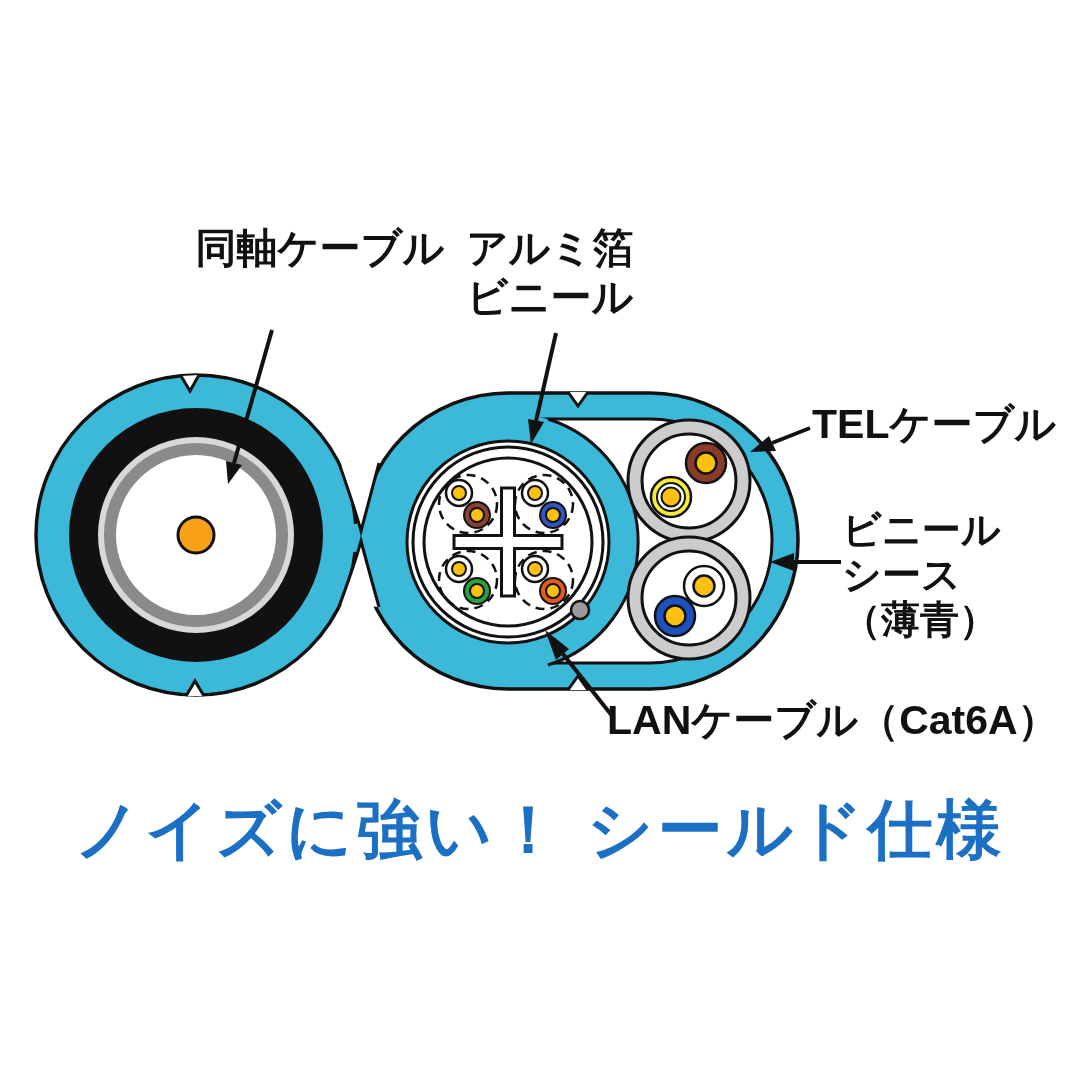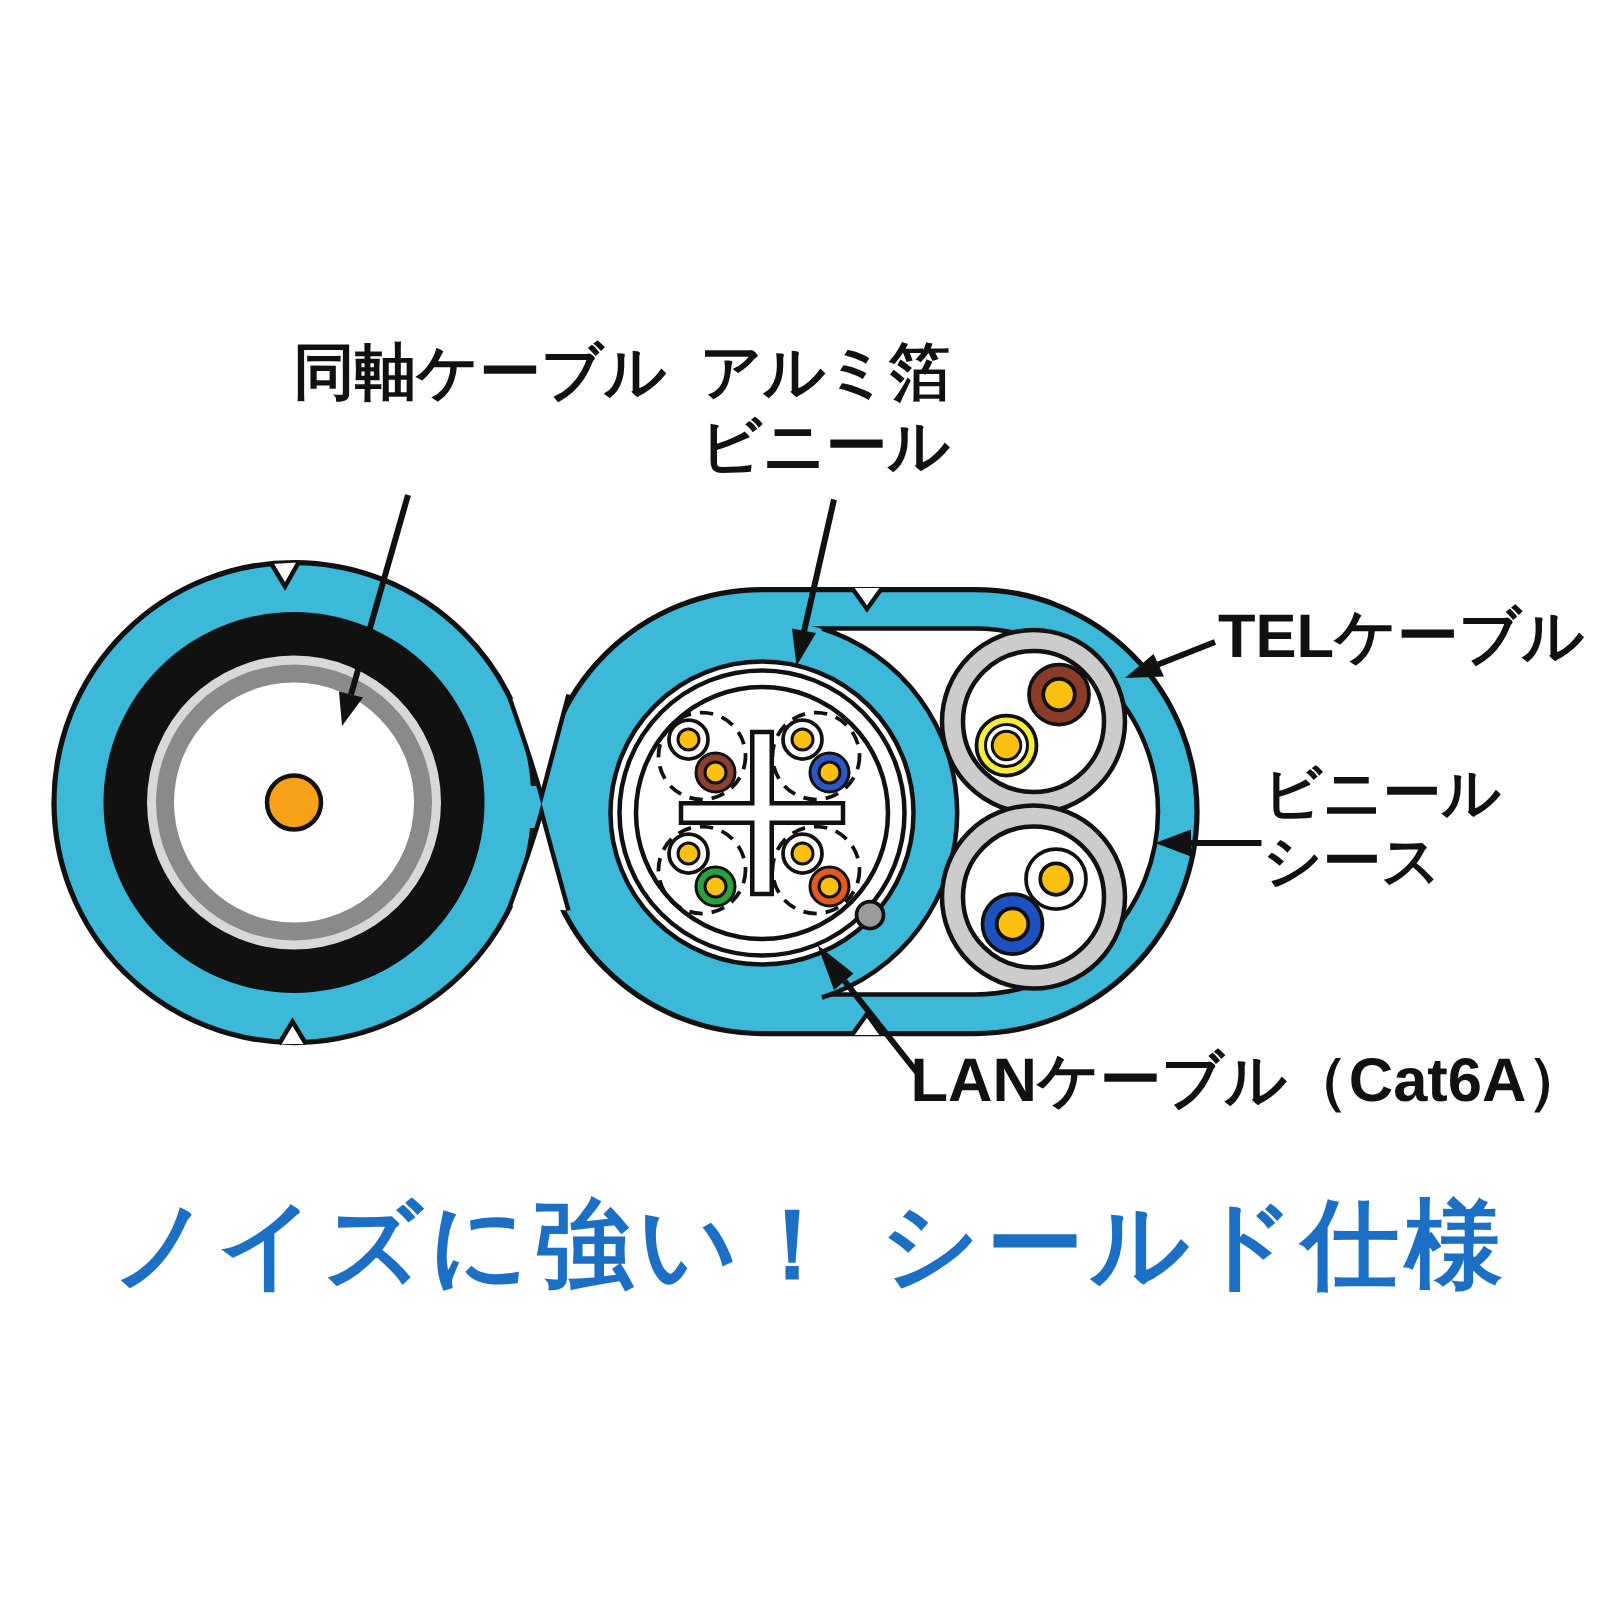--- a/index.html
+++ b/index.html
@@ -185,18 +185,19 @@
   <div class="label lbl40 center" style="left:420px;top:224px;width:260px;">
     <div>アルミ箔</div>
     <div>ビニール</div>
   </div>
 
   <div class="label lbl40" style="left:812px;top:400px;">TELケーブル</div>
 
   <div class="label lbl38" style="left:842px;top:496px;margin-top:11px;">
     <div>ビニール</div>
     <div>シース</div>
+    <div>（薄青）</div>
   </div>
 
   <div class="label lbl40" style="left:607px;top:696px;">LANケーブル（Cat6A）</div>
 
   <div class="title">ノイズに強い！ シールド仕様</div>
 </div>
 
 </body></html>

